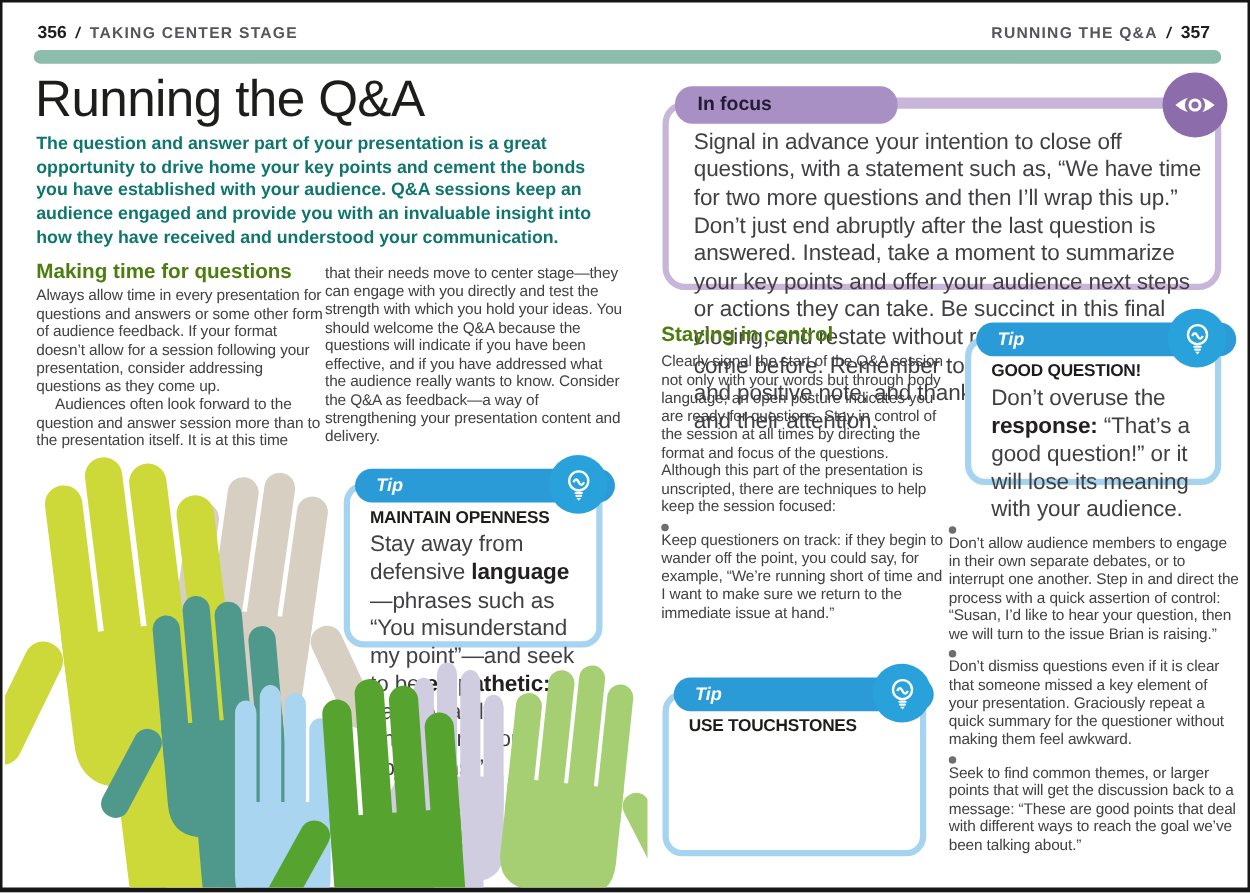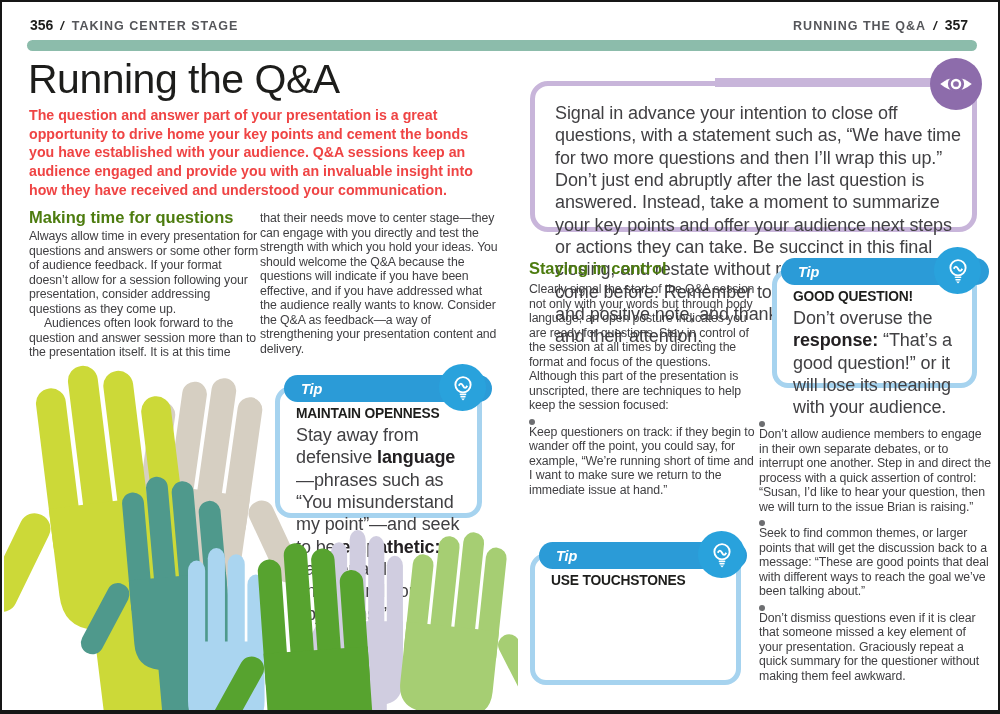--- a/index.html
+++ b/index.html
@@ -13,21 +13,21 @@
   }
   
   .hdr{position:absolute;top:15px;font-size:12.5px;letter-spacing:1px;color:#55565a;font-weight:bold;}
   .hdr .pn{color:#1d1d1b;font-size:14px;letter-spacing:0;}
   .hdr .sep{color:#1d1d1b;margin:0 7px;font-style:italic;}
   .hdr-left{left:28px;}
   .hdr-right{right:30px;}
   .green-bar{position:absolute;left:25px;top:38px;width:950px;height:11px;border-radius:6px;background:#8cbcab;}
   
   .page-title{position:absolute;left:26px;top:54px;font-size:41px;font-weight:300;color:#1d1d1b;letter-spacing:-.5px;}
-  .intro{position:absolute;left:27px;top:104px;width:466px;font-size:14.2px;line-height:1.32;font-weight:bold;color:#ef4444;}
+  .intro{position:absolute;left:27px;top:104px;width:466px;font-size:14.2px;line-height:1.32;font-weight:bold;color:#0f766e;}
   .sec-head{position:absolute;font-size:16.5px;font-weight:bold;color:#4d7c0f;}
   .mt-head{left:27px;top:206px;}
   .body-col{position:absolute;font-size:12.3px;line-height:1.18;color:#414043;letter-spacing:-.1px;}
   .mt-col1{left:27px;top:227px;width:232px;}
   .mt-col1 p{margin:0;}
   .mt-col1 p.indent{text-indent:15px;}
   .mt-col2{left:258px;top:209px;width:238px;}
   
   .tipbox{position:absolute;background:#fff;border:5px solid #a6d3ef;border-radius:16px;box-sizing:border-box;}
   .focusbox{position:absolute;background:#fff;border:5px solid #c8b5da;border-radius:18px;box-sizing:border-box;}
@@ -97,20 +97,21 @@
       </svg>
     </div>
     <div class="boxpad">
       <p class="box-title">MAINTAIN OPENNESS</p>
       <p class="box-body"><span>Stay away from defensive </span><strong>language</strong><span>—phrases such as “You misunderstand my point”—and seek to be </span><strong>empathetic:</strong><span> “I can certainly understand your objections.”</span></p>
     </div>
   </div>
 
   <div class="focusbox" style="left:528px;top:79px;width:447px;height:151px;">
     <div class="connector focus-conn"></div>
+    <div class="pill focus-pill">In focus</div>
     <div class="corner-circle eye-circle">
       <svg class="icon-svg" width="36" height="36" viewBox="0 0 24 24">
         <path d="M1.5 12 Q12 3.2 22.5 12 Q12 20.8 1.5 12 Z" fill="#ffffff"></path>
         <circle cx="12" cy="12" r="5.4" fill="#8d6cab"></circle>
         <circle cx="12" cy="12" r="3.5" fill="#ffffff"></circle>
         <circle cx="12" cy="12" r="1.9" fill="#8d6cab"></circle>
       </svg>
     </div>
     <div class="boxpad" style="padding-left:20px;padding-top:16px;">
       <p class="box-body focus-body">Signal in advance your intention to close off questions, with a statement such as, “We have time for two more questions and then I’ll wrap this up.” Don’t just end abruptly after the last question is answered. Instead, take a moment to summarize your key points and offer your audience next steps or actions they can take. Be succinct in this final closing, and restate without repeating what has come before. Remember to leave on an upbeat and positive note, and thank people for their time and their attention.</p>
@@ -148,25 +149,25 @@
     </div>
   </div>
 
   <div class="body-col rbullets">
     <div class="bullet">
       <span class="dot"></span>
       <span class="btext">Don’t allow audience members to engage in their own separate debates, or to interrupt one another. Step in and direct the process with a quick assertion of control: “Susan, I’d like to hear your question, then we will turn to the issue Brian is raising.”</span>
     </div>
     <div class="bullet">
       <span class="dot"></span>
+      <span class="btext">Don’t dismiss questions even if it is clear that someone missed a key element of your presentation. Graciously repeat a quick summary for the questioner without making them feel awkward.</span>
+    </div>
+    <div class="bullet">
+      <span class="dot"></span>
       <span class="btext">Seek to find common themes, or larger points that will get the discussion back to a message: “These are good points that deal with different ways to reach the goal we’ve been talking about.”</span>
-    </div>
-    <div class="bullet">
-      <span class="dot"></span>
-      <span class="btext">Don’t dismiss questions even if it is clear that someone missed a key element of your presentation. Graciously repeat a quick summary for the questioner without making them feel awkward.</span>
     </div>
   </div>
 
   <div class="tipbox" style="left:528px;top:551px;width:211px;height:132px;">
     <div class="connector tip-conn"></div>
     <div class="pill tip-pill">Tip</div>
     <div class="corner-circle bulb-circle">
       <svg class="icon-svg" width="30" height="30" viewBox="0 0 24 24">
         <g fill="none" stroke="#ffffff" stroke-width="1.5">
           <circle cx="12" cy="9.4" r="6.1"></circle>

